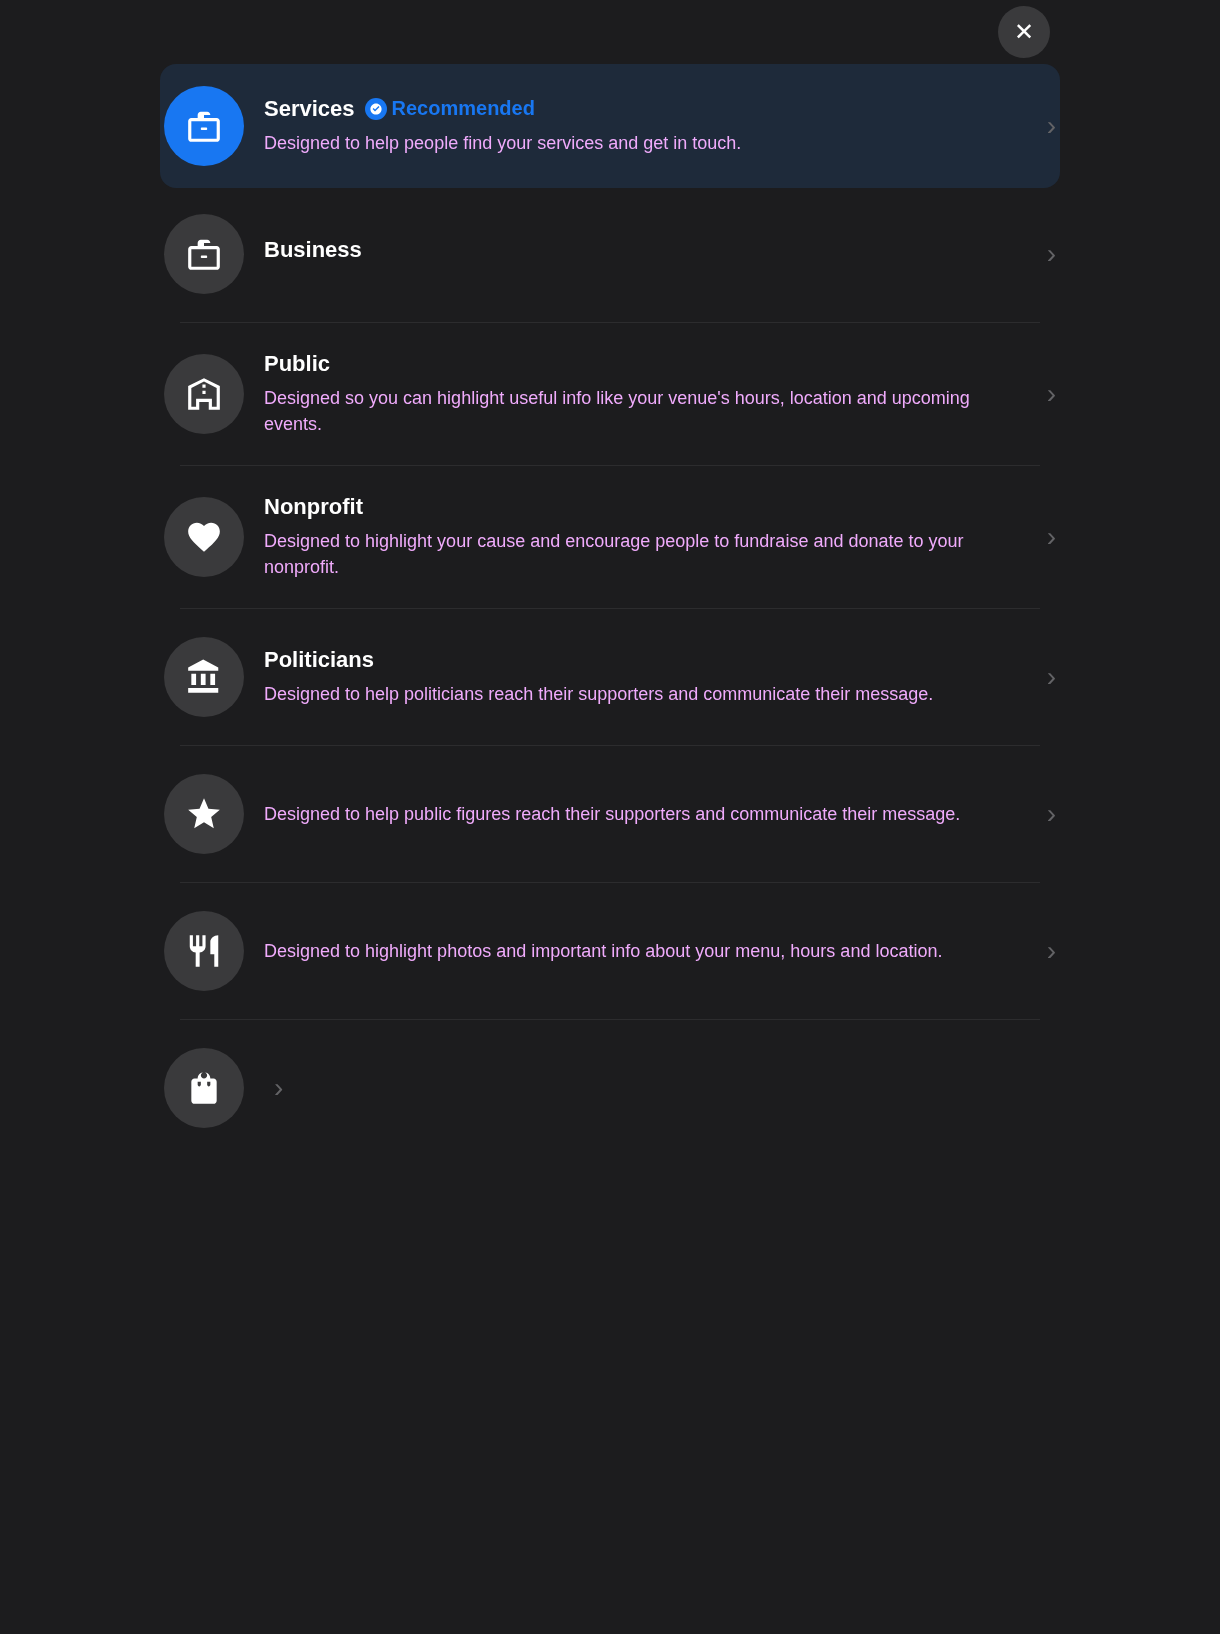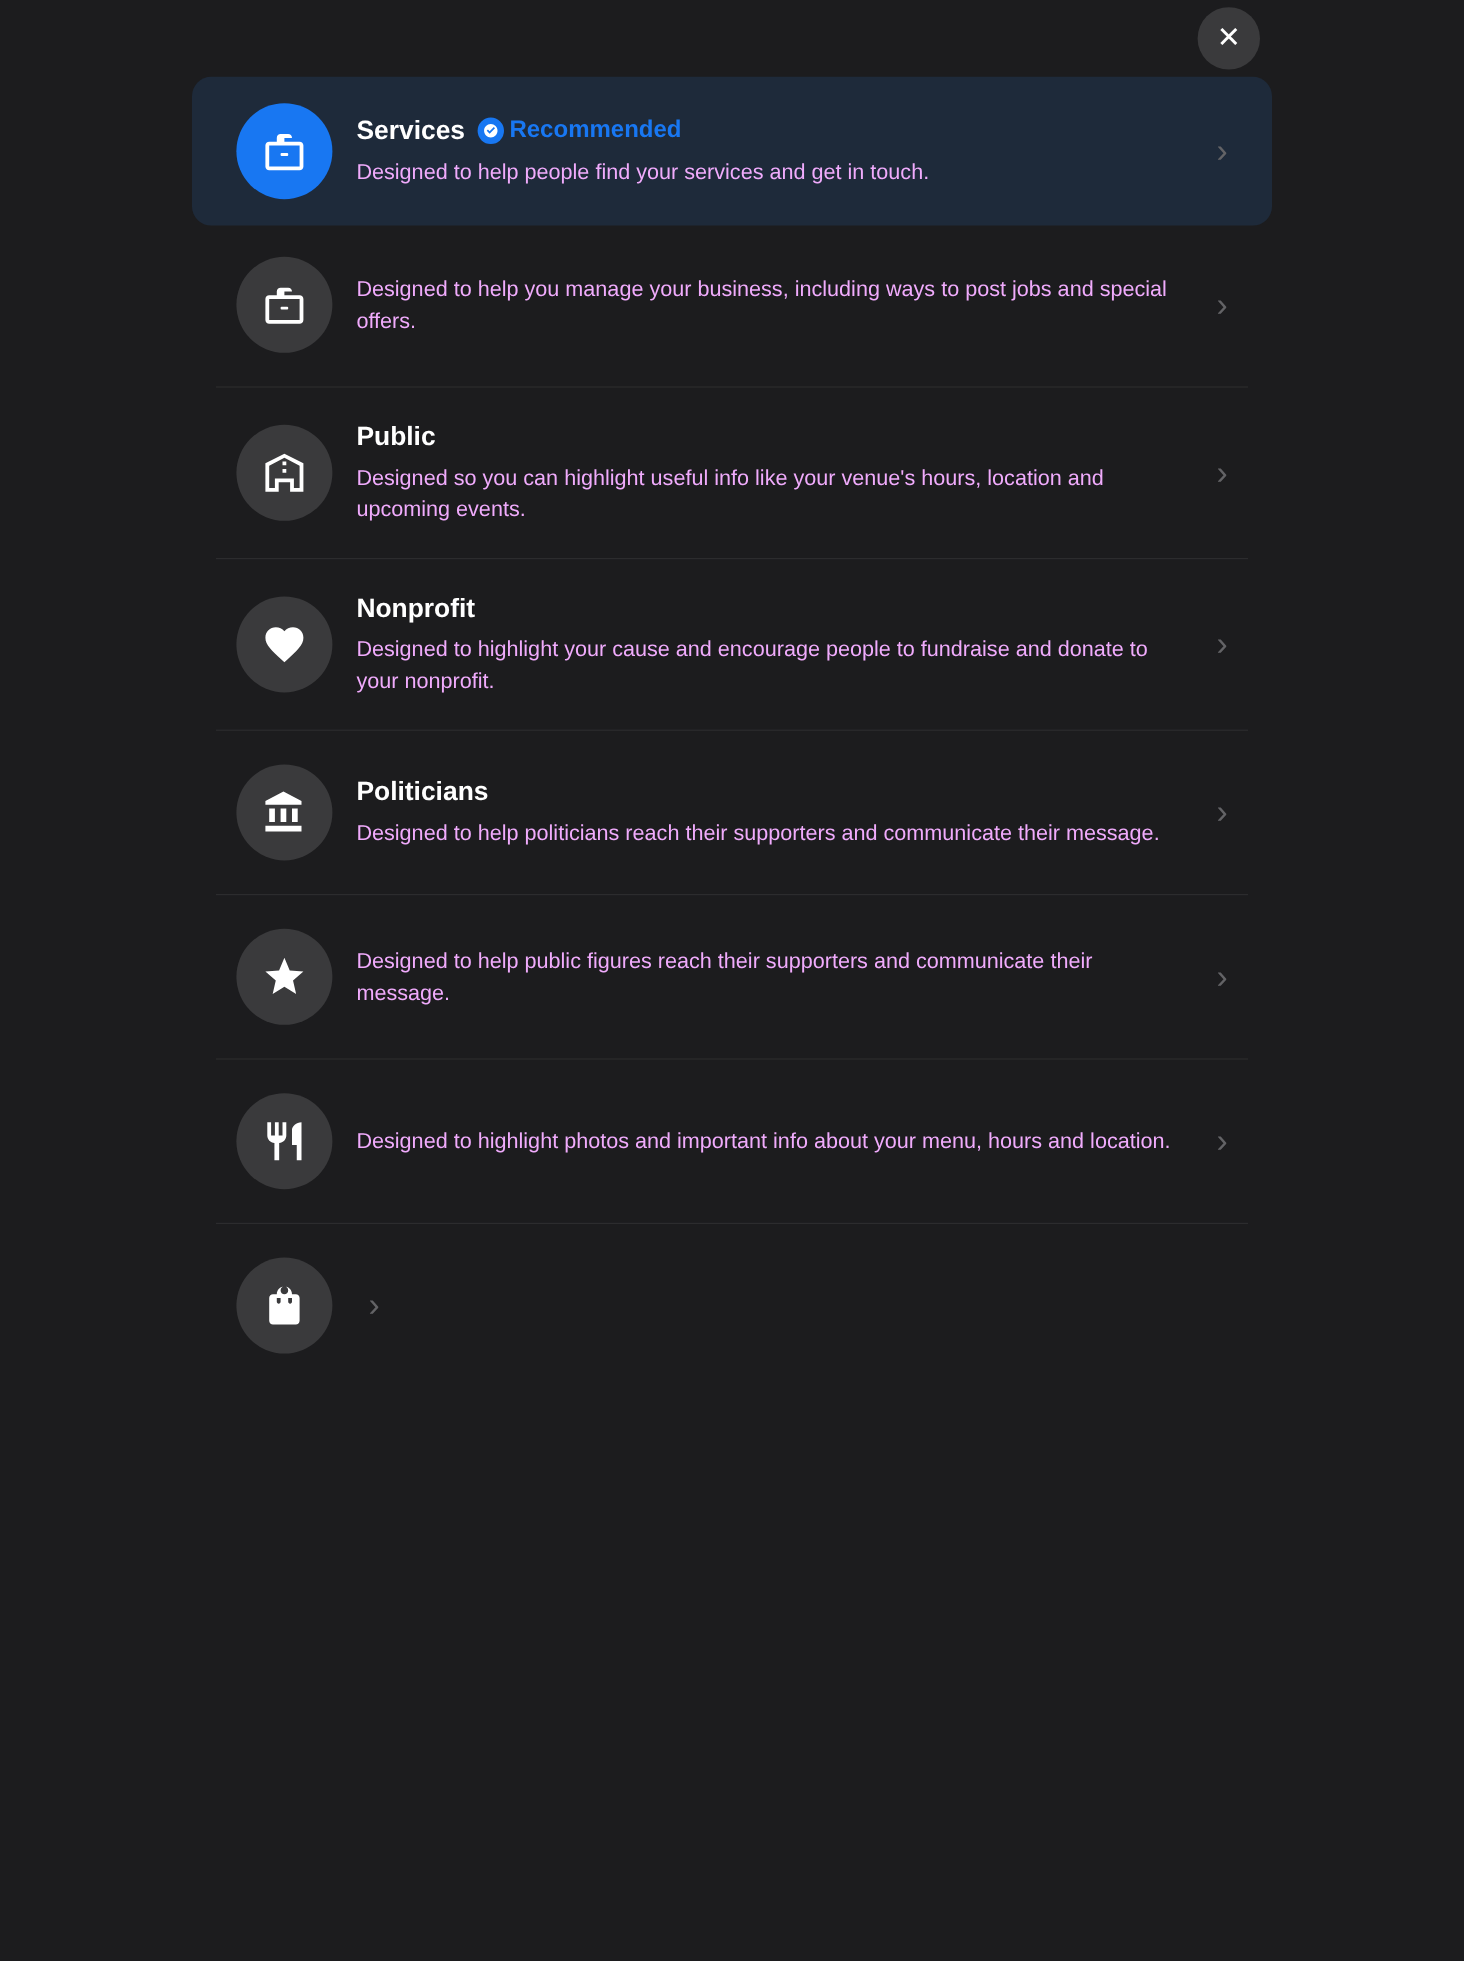--- a/index.html
+++ b/index.html
@@ -58,21 +58,21 @@
 
     .templates-list {
       display: flex;
       flex-direction: column;
       gap: 4px;
     }
 
     .template-item {
       display: flex;
       align-items: center;
-      padding: 22px 37px;
+      padding: 22px 4px;
       border-radius: 16px;
       cursor: pointer;
       gap: 20px;
       background-color: transparent;
       transition: background-color 0.15s;
     }
 
     .template-item.recommended {
       background-color: #1e2a3a;
     }
@@ -197,21 +197,23 @@
         <span class="chevron">›</span>
       </div>
       <div class="template-item">
         <div class="icon-circle">
           <svg viewBox="0 0 24 24" xmlns="http://www.w3.org/2000/svg">
       <path d="M20 7h-4V5c0-1.1-.9-2-2-2h-4C8.9 3 8 3.9 8 5v2H4c-1.1 0-2 .9-2 2v11c0 1.1.9 2 2 2h16c1.1 0 2-.9 2-2V9c0-1.1-.9-2-2-2zm-8-2h4v2h-4V5zM4 20V9h16v11H4z"></path>
       <rect x="10" y="13" width="4" height="1.5" rx="0.5"></rect>
     </svg>
         </div>
         <div class="template-text">
-          <div class="template-description">Designed to help you manage your business, including ways to post jobs and special offers.</div>
+          <div class="template-name-row">
+            <span class="template-name">Business</span>
+          </div>
         </div>
         <span class="chevron">›</span>
       </div>
       <div class="divider"></div>
       <div class="template-item">
         <div class="icon-circle">
           <svg viewBox="0 0 24 24" xmlns="http://www.w3.org/2000/svg">
       <path d="M2 22V7l10-5 10 5v15h-7v-5h-6v5H2zm2-2h3v-5h10v5h3V8.25L12 4.1 4 8.25V20zm3-8h2v-2H9v2zm4 0h2v-2h-2v2zm-4-4h2V6H9v2zm4 0h2V6h-2v2z"></path>
     </svg>
         </div>

